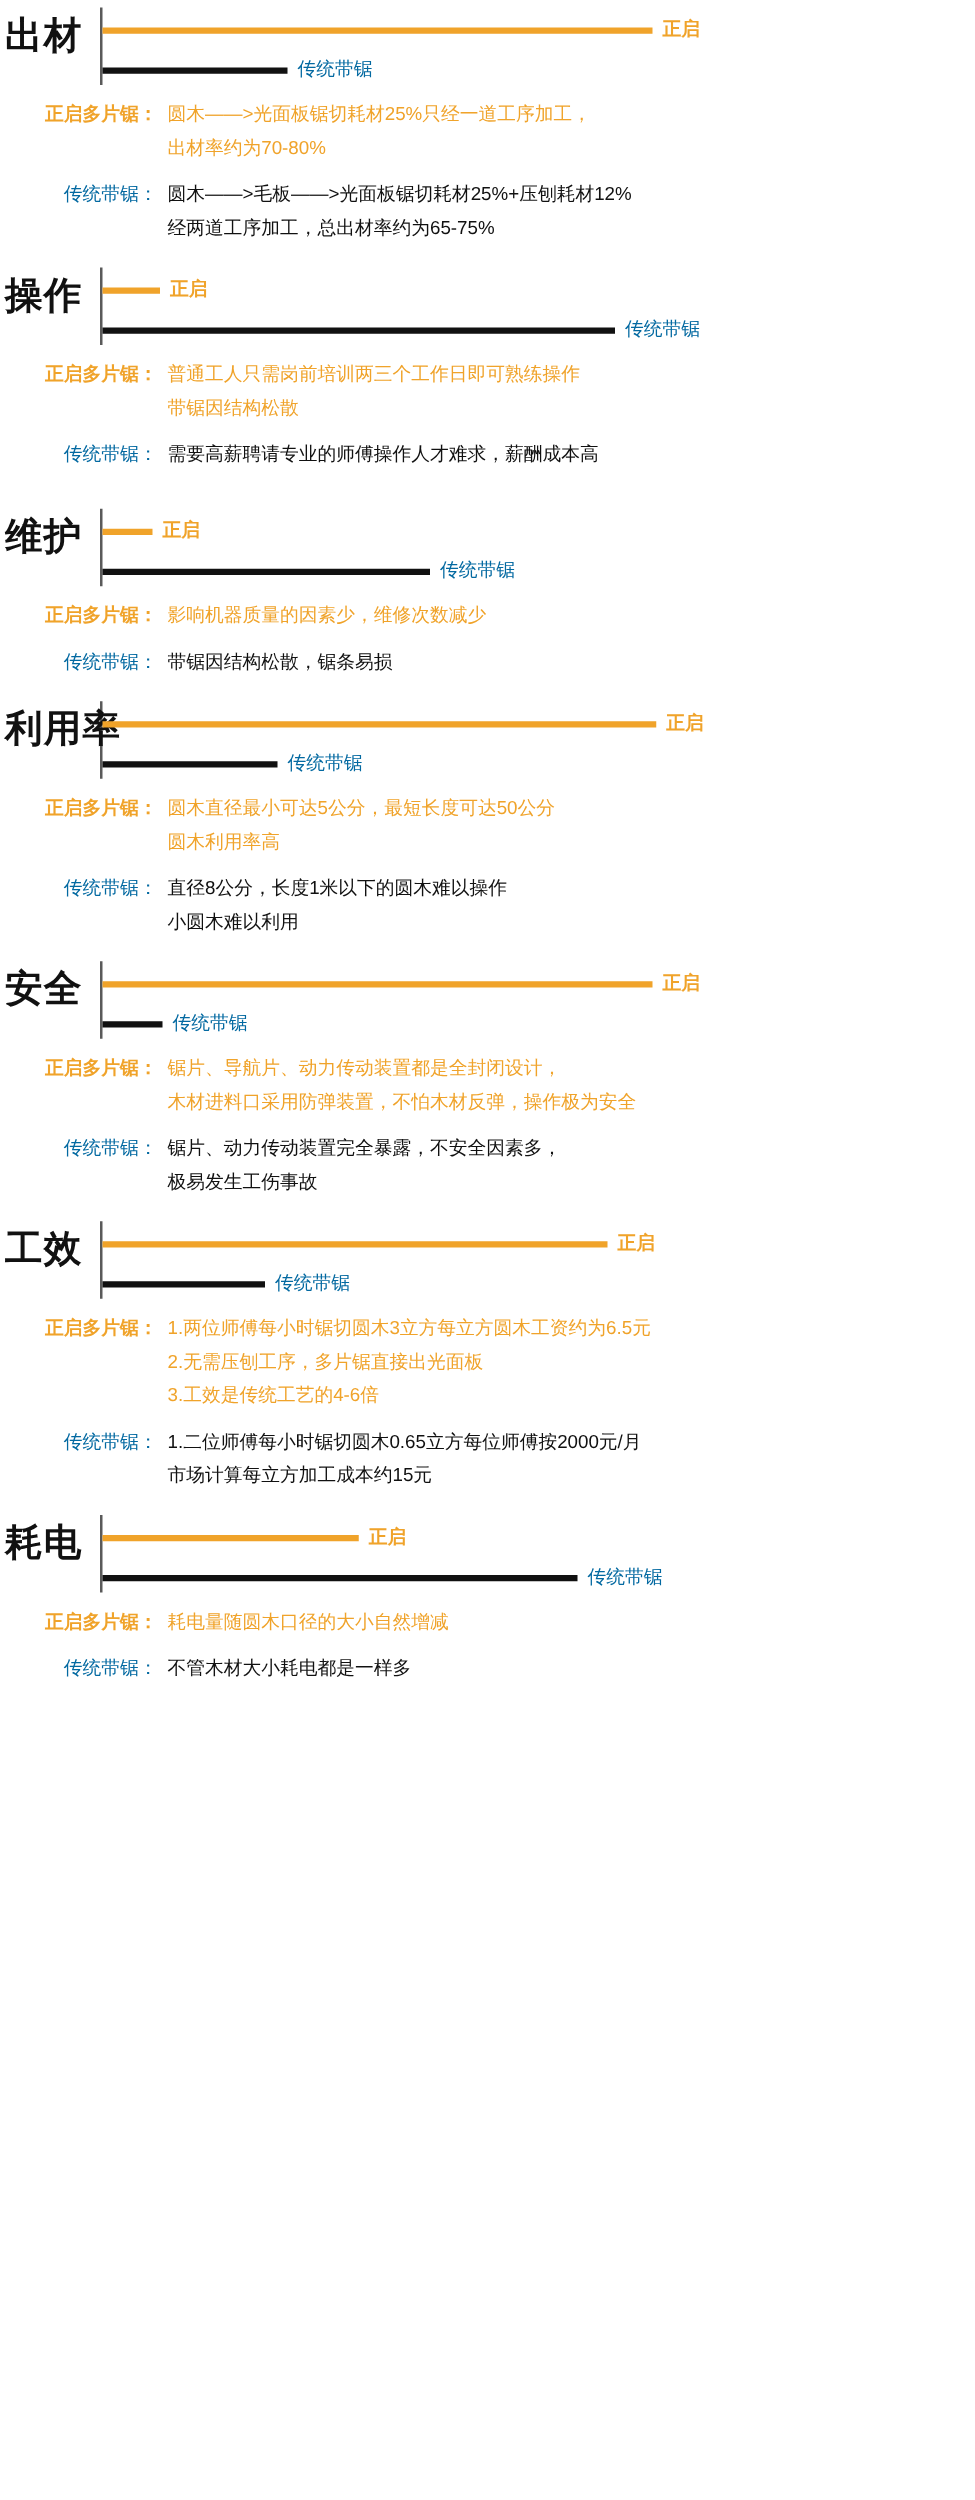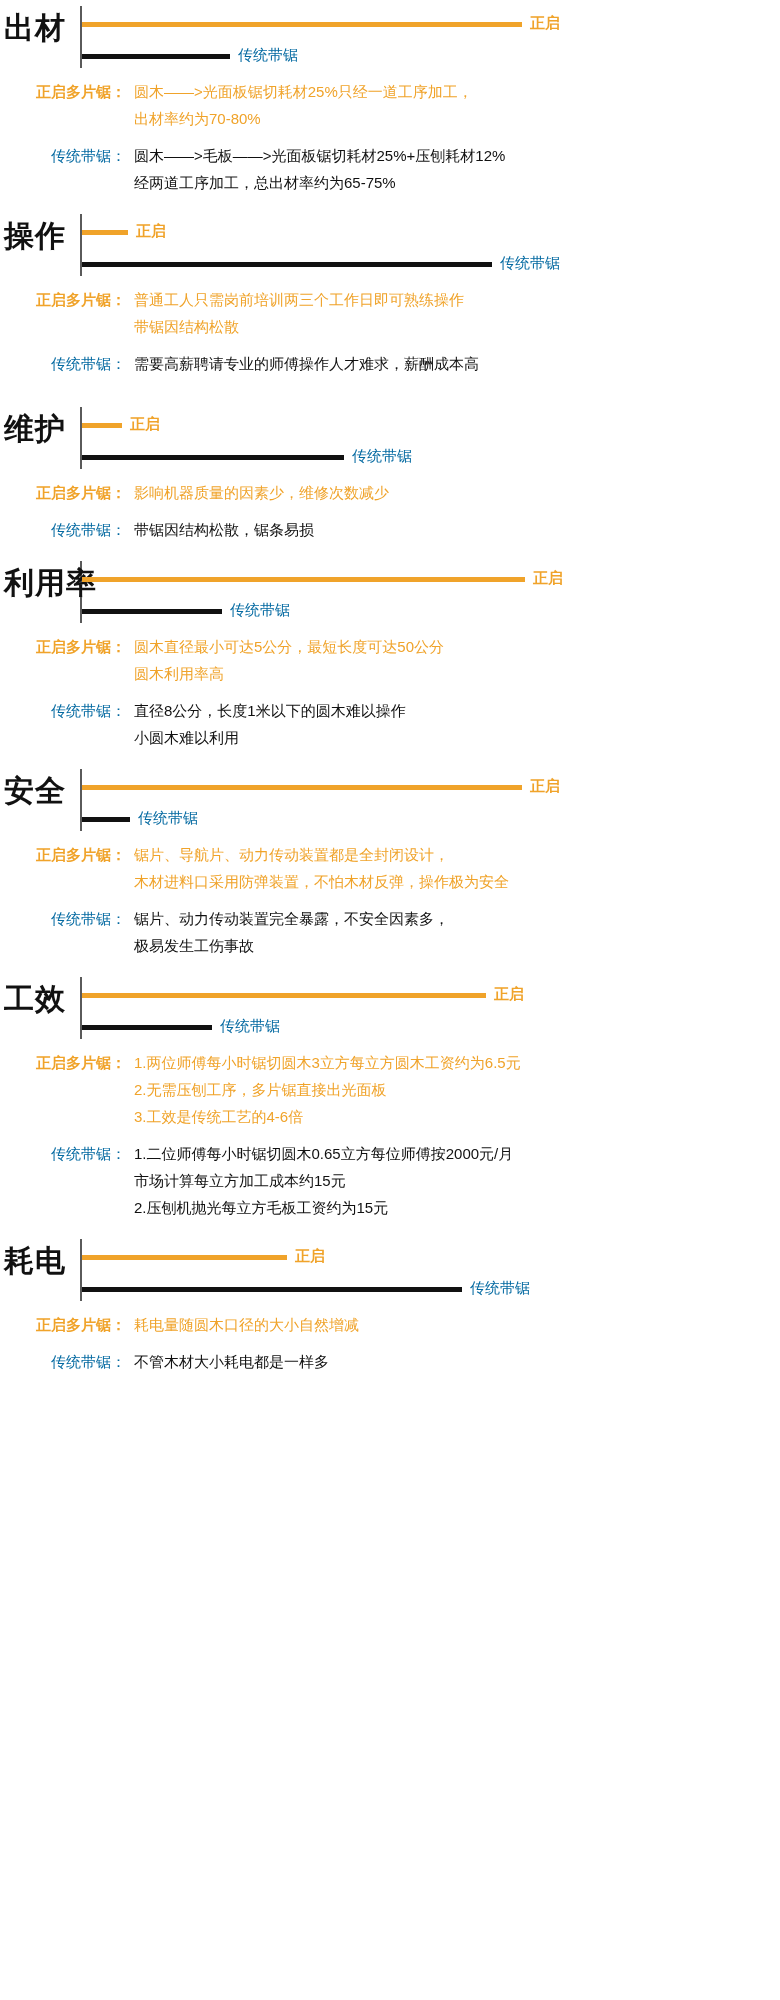--- a/index.html
+++ b/index.html
@@ -285,21 +285,20 @@
               <span class="line">2.无需压刨工序，多片锯直接出光面板</span>
               <span class="line">3.工效是传统工艺的4-6倍</span>
             </div>
           </div>
           <div class="spacer-sm"></div>
           <div class="row">
             <div class="tag tag-black">传统带锯：</div>
             <div class="body body-indent black-text">
               <span class="line">1.二位师傅每小时锯切圆木0.65立方每位师傅按2000元/月</span>
               <span class="line">市场计算每立方加工成本约15元</span>
-              <span class="line">2.压刨机抛光每立方毛板工资约为15元</span>
             </div>
           </div>
         </div>
         <div style="height: 10px;"></div>
       </div>
       <div class="block">
         <div class="bars">
           <div class="axis"></div>
           <div class="category-title">耗电</div>
           <div class="bar orange" style="width: 205px;"></div>

